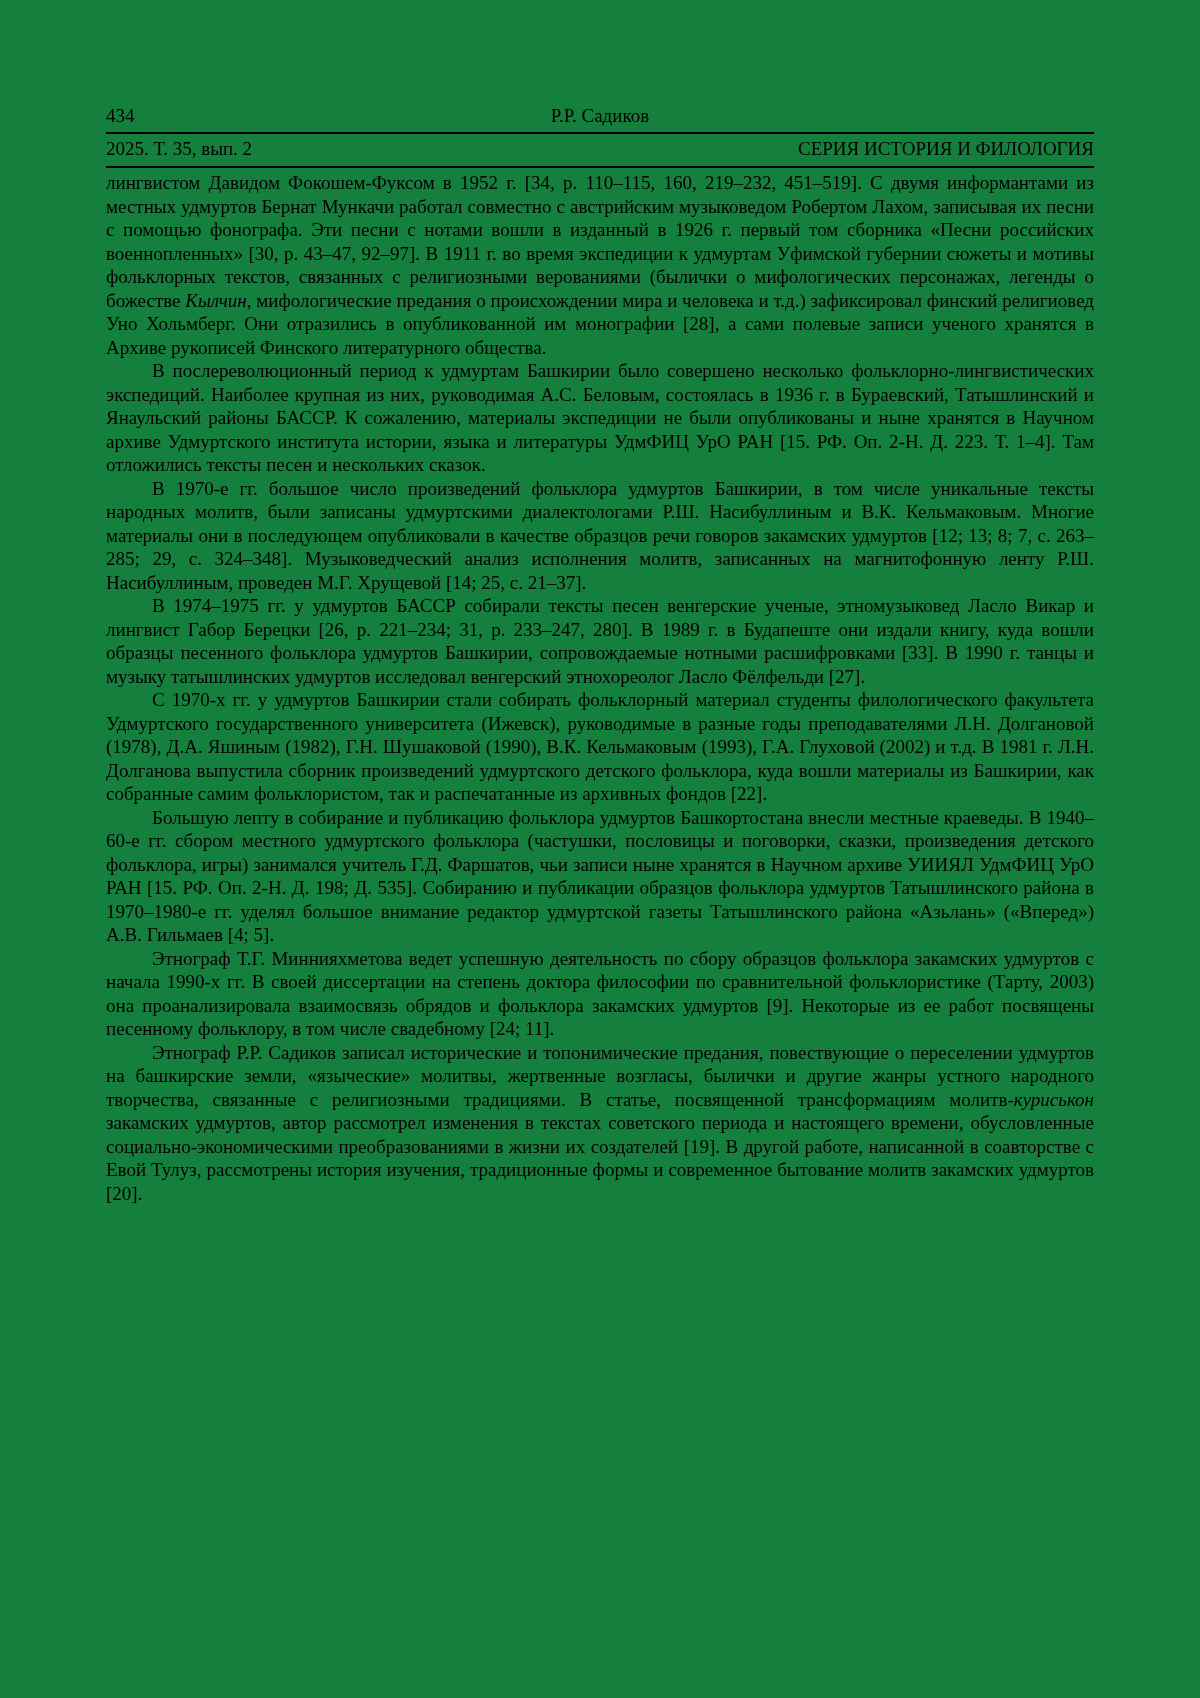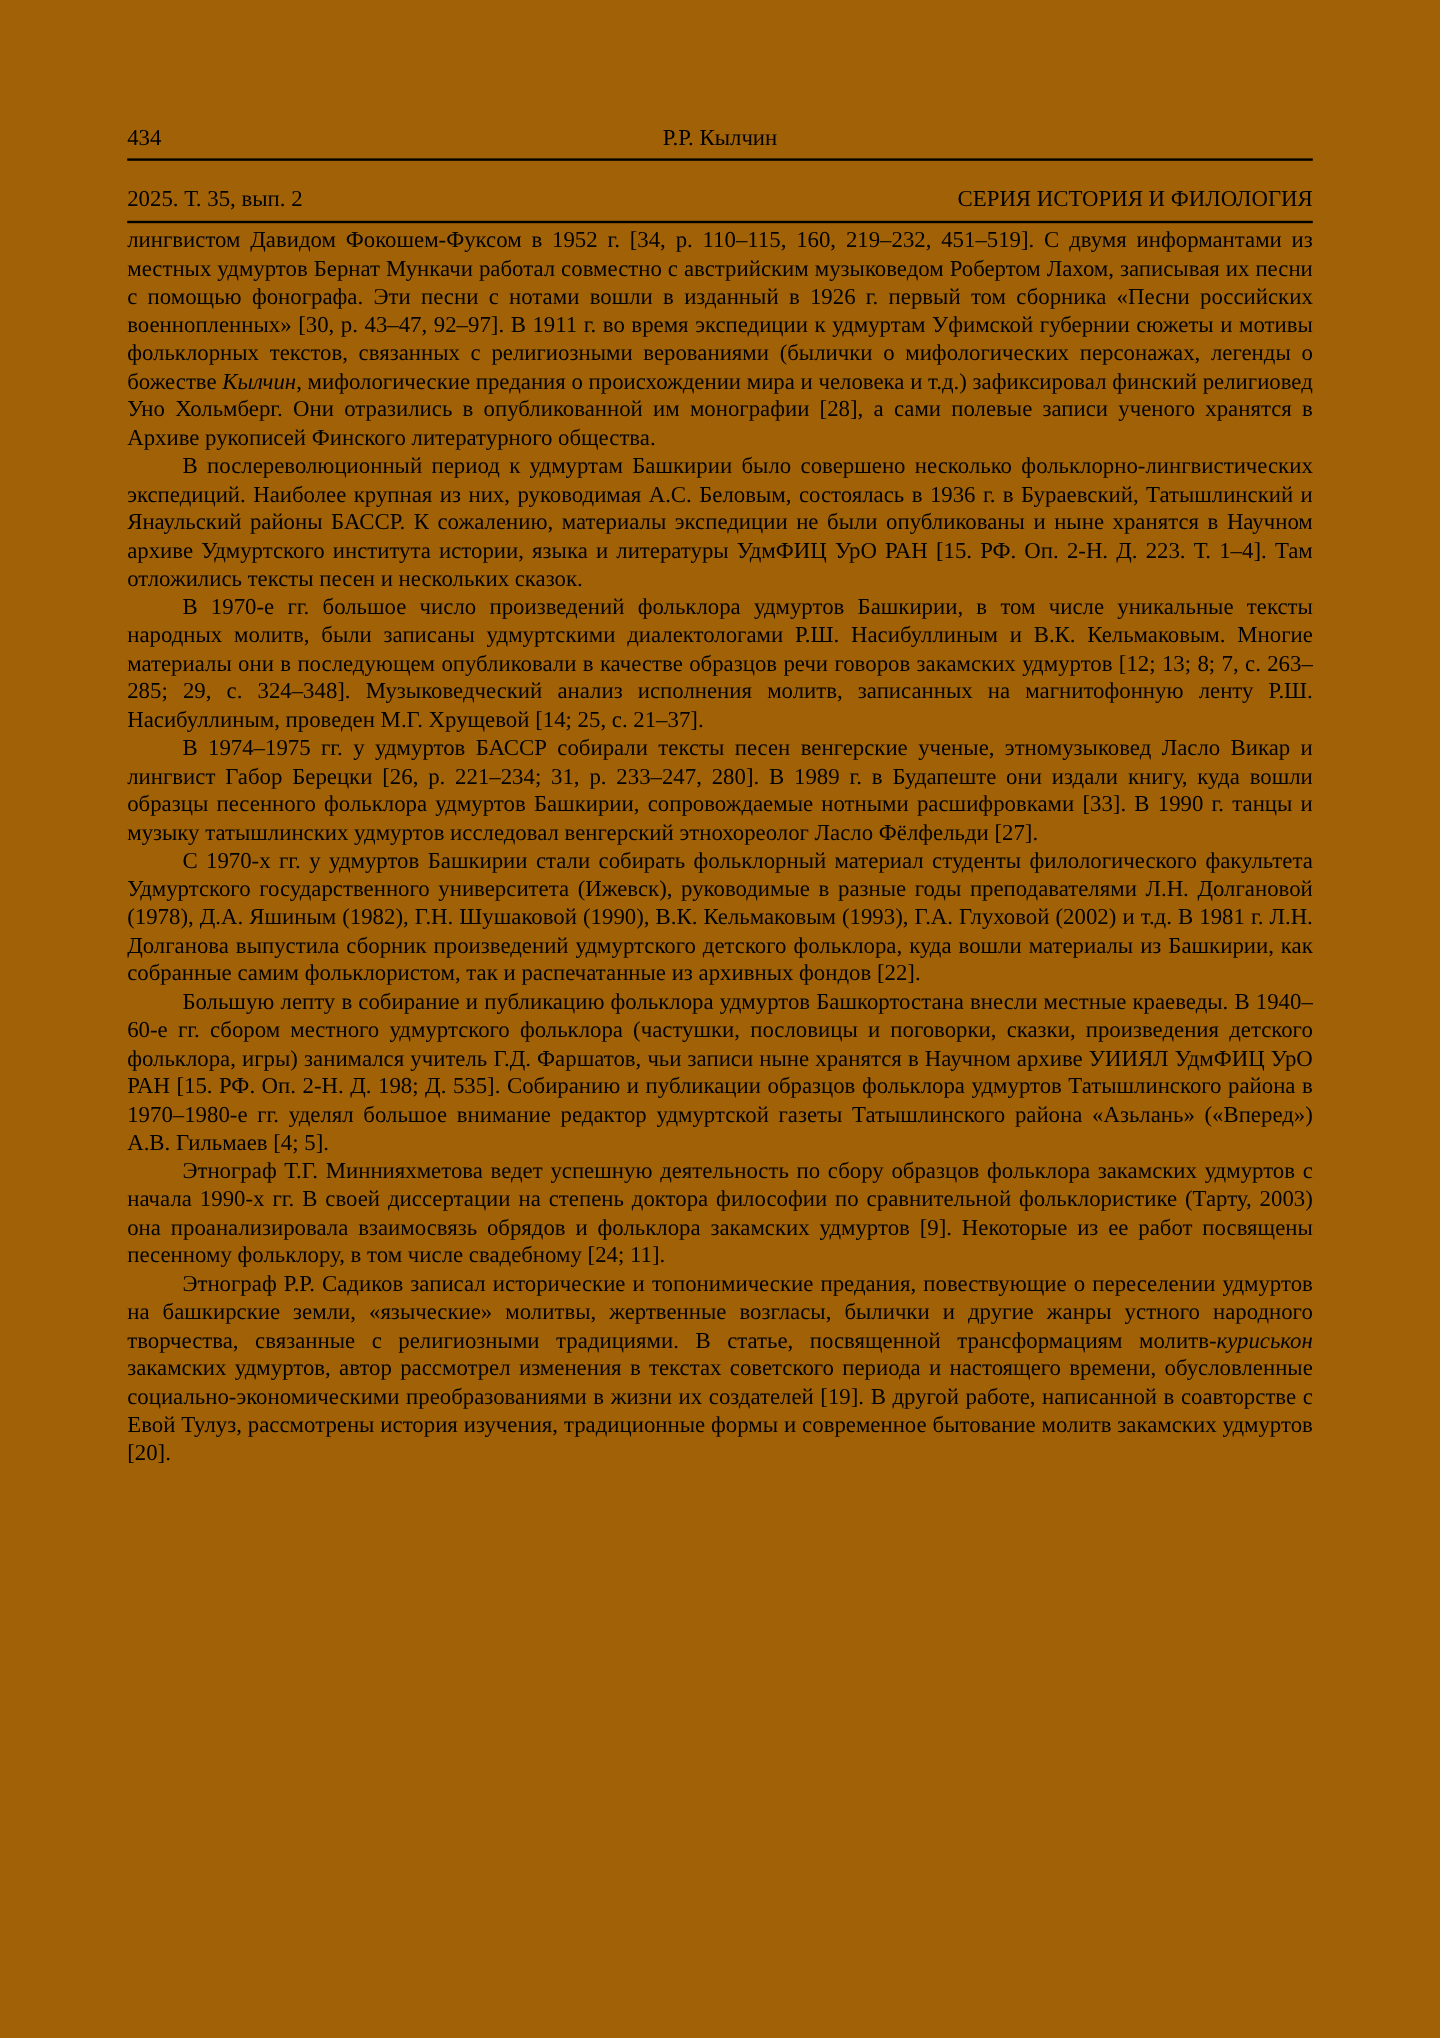--- a/index.html
+++ b/index.html
@@ -12,21 +12,21 @@
     font-family: "Liberation Serif", "DejaVu Serif", serif;
     color: #000000;
     -webkit-font-smoothing: antialiased;
   }
   .page {
     position: relative;
     width: 1200px;
     height: 1698px;
     box-sizing: border-box;
     padding: 103px 106px 40px 106px;
-    background: #a16207;
+    background: #15803d;
     overflow: hidden;
   }
   .page-header {
     width: 100%;
   }
   .header-row {
     display: grid;
     font-size: 19px;
     line-height: 26px;
   }
@@ -36,21 +36,21 @@
     border-bottom: 2px solid #000000;
     padding-bottom: 3px;
   }
   .header-row.row1 .left { text-align: left; }
   .header-row.row1 .center { text-align: center; }
   .header-row.row1 .right { text-align: right; }
   .header-row.row2 {
     grid-template-columns: 1fr auto;
     align-items: end;
     border-bottom: 2px solid #000000;
-    padding-top: 20px;
+    padding-top: 2px;
     padding-bottom: 4px;
   }
   .header-row.row2 .left { text-align: left; }
   .header-row.row2 .right { }
   .article-body {
     margin-top: 3px;
     font-size: 19px;
     line-height: 23.5px;
     text-align: justify;
   }
@@ -67,21 +67,21 @@
   }
 </style>
 </head>
 <body>
 
 <div class="page">
 
   <header class="page-header">
     <div class="header-row row1">
       <span class="left">434</span>
-      <span class="center">Р.Р. Кылчин</span>
+      <span class="center">Р.Р. Садиков</span>
       <span class="right"></span>
     </div>
     <div class="header-row row2">
       <span class="left">2025. Т. 35, вып. 2</span>
       <span class="right">СЕРИЯ ИСТОРИЯ И ФИЛОЛОГИЯ</span>
     </div>
   </header>
 
   <main class="article-body">
       <p class="para no-indent"><span>лингвистом Давидом Фокошем-Фуксом в 1952 г. [34, p. 110–115, 160, 219–232, 451–519]. С двумя информантами из местных удмуртов Бернат Мункачи работал совместно с австрийским музыковедом Робертом Лахом, записывая их песни с помощью фонографа. Эти песни с нотами вошли в изданный в 1926 г. первый том сборника «Песни российских военнопленных» [30, p. 43–47, 92–97]. В 1911 г. во время экспедиции к удмуртам Уфимской губернии сюжеты и мотивы фольклорных текстов, связанных с религиозными верованиями (былички о мифологических персонажах, легенды о божестве </span><i>Кылчин</i><span>, мифологические предания о происхождении мира и человека и т.д.) зафиксировал финский религиовед Уно Хольмберг. Они отразились в опубликованной им монографии [28], а сами полевые записи ученого хранятся в Архиве рукописей Финского литературного общества.</span></p>

